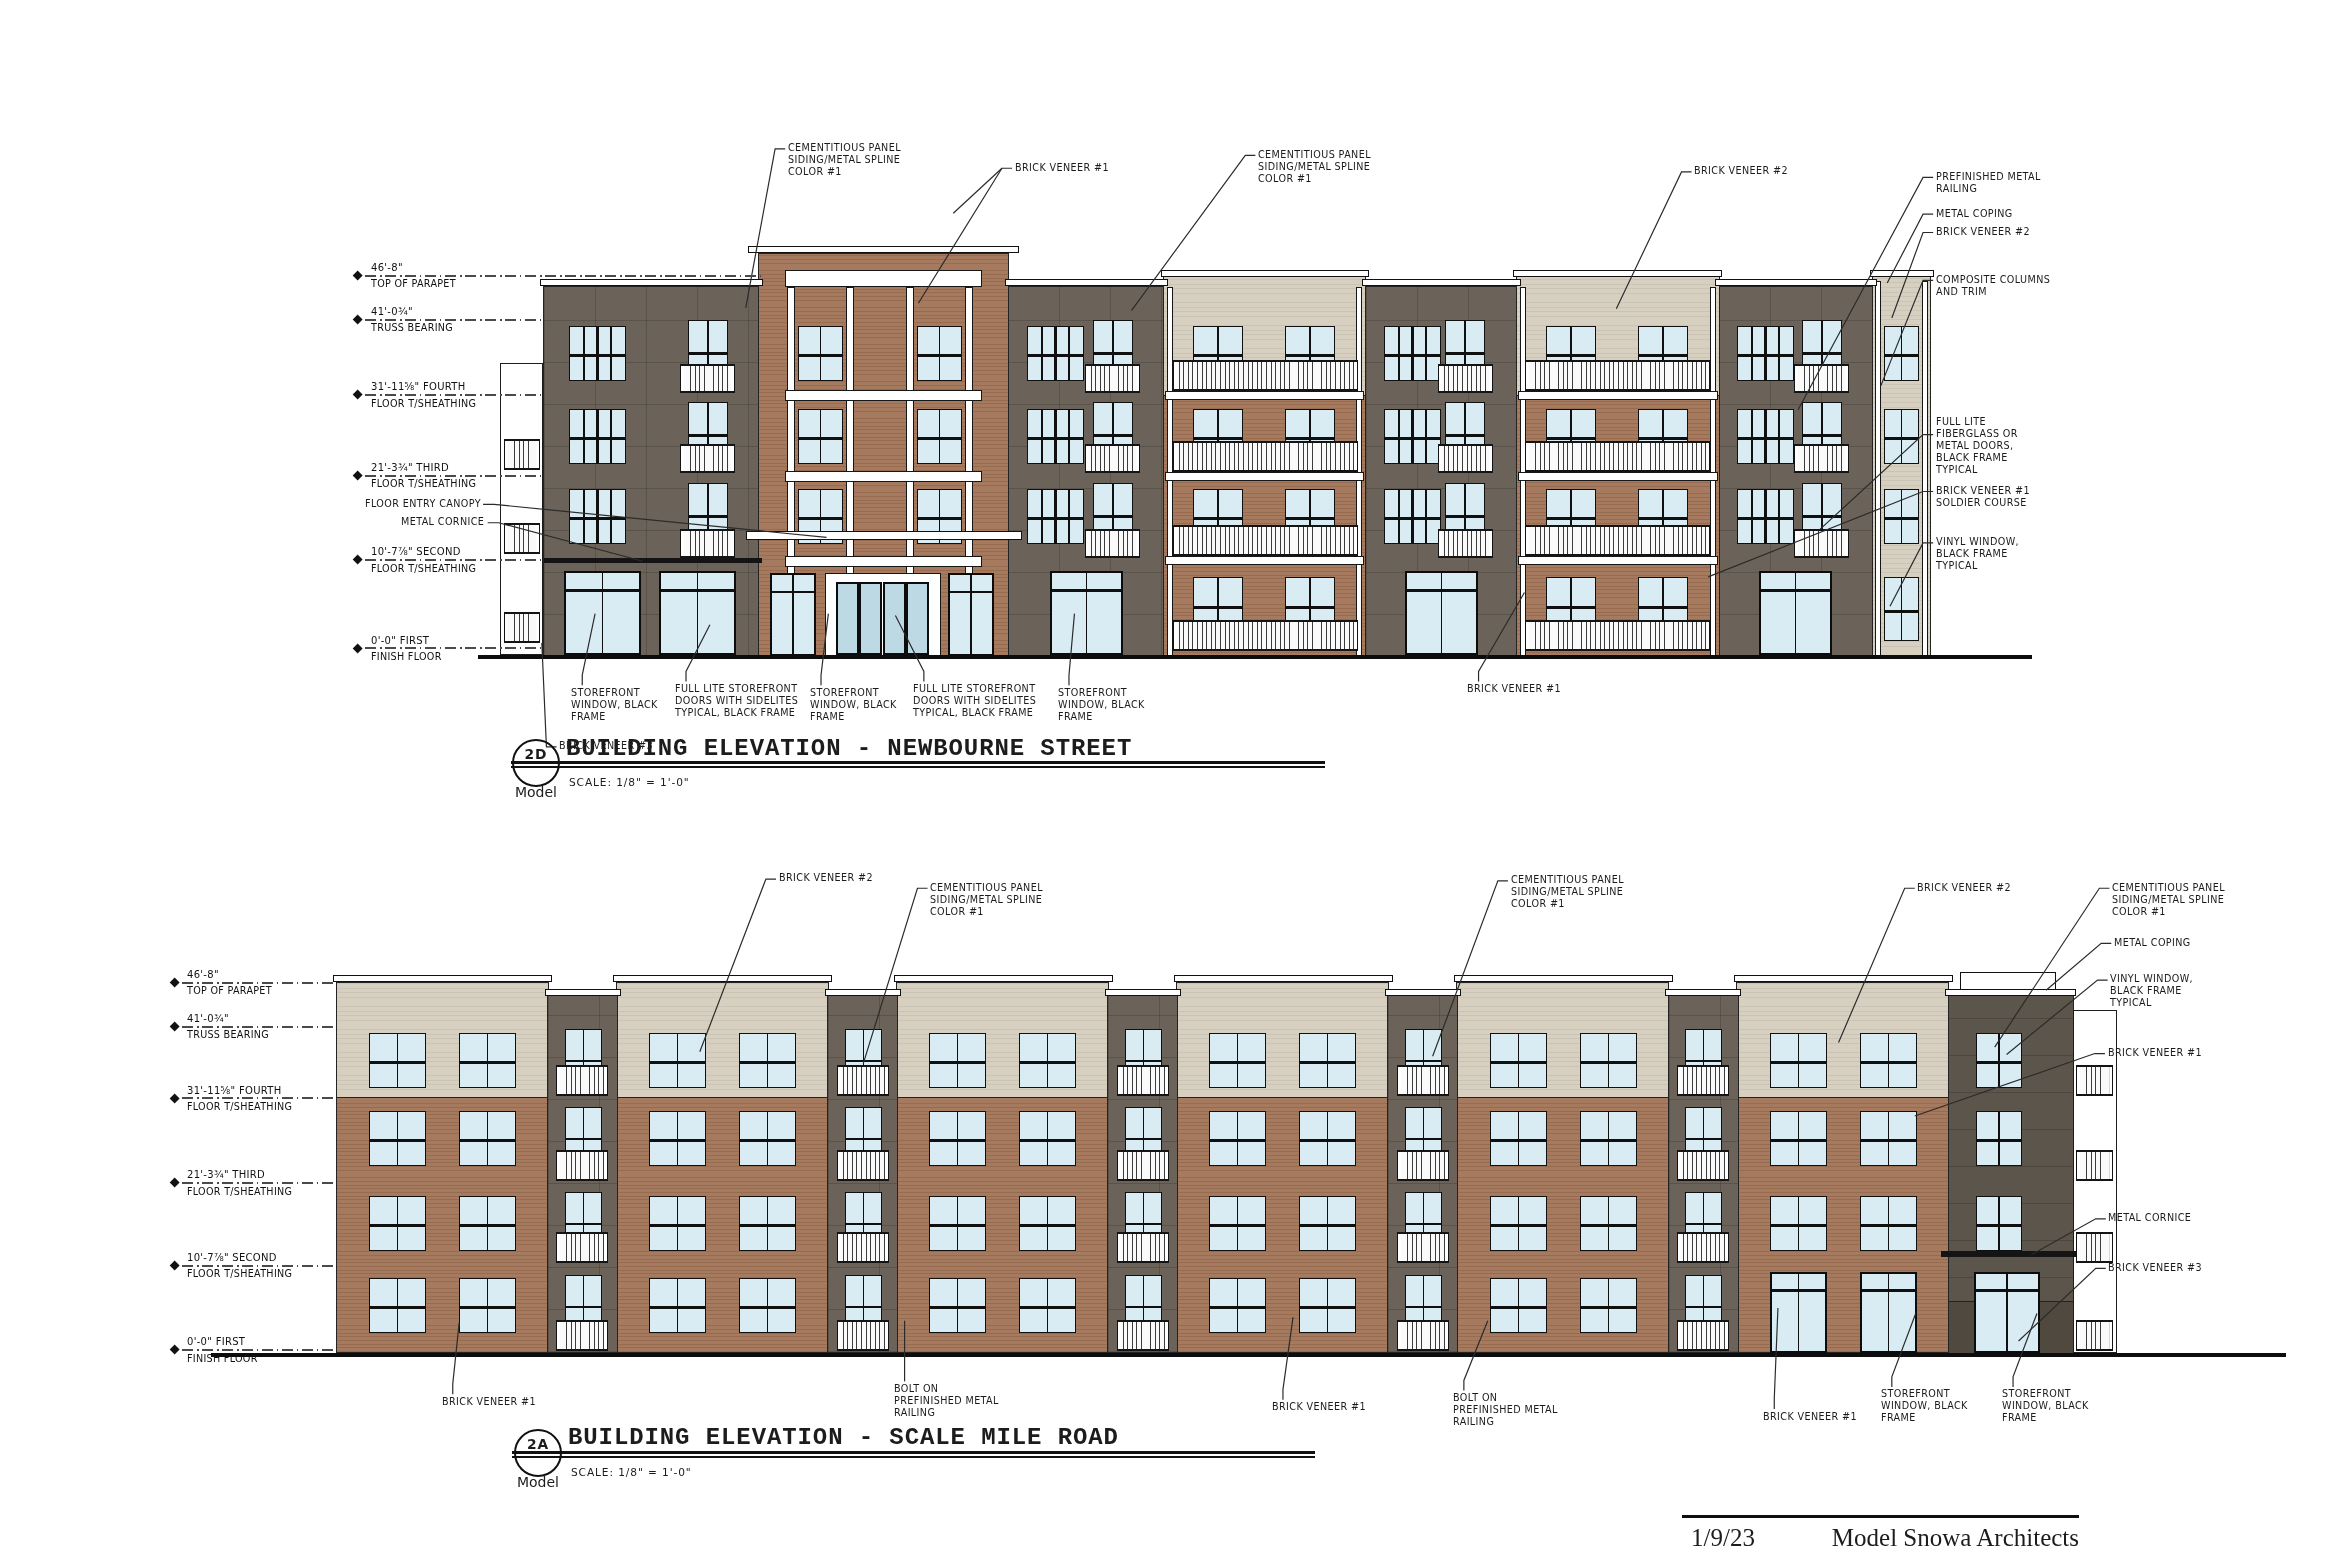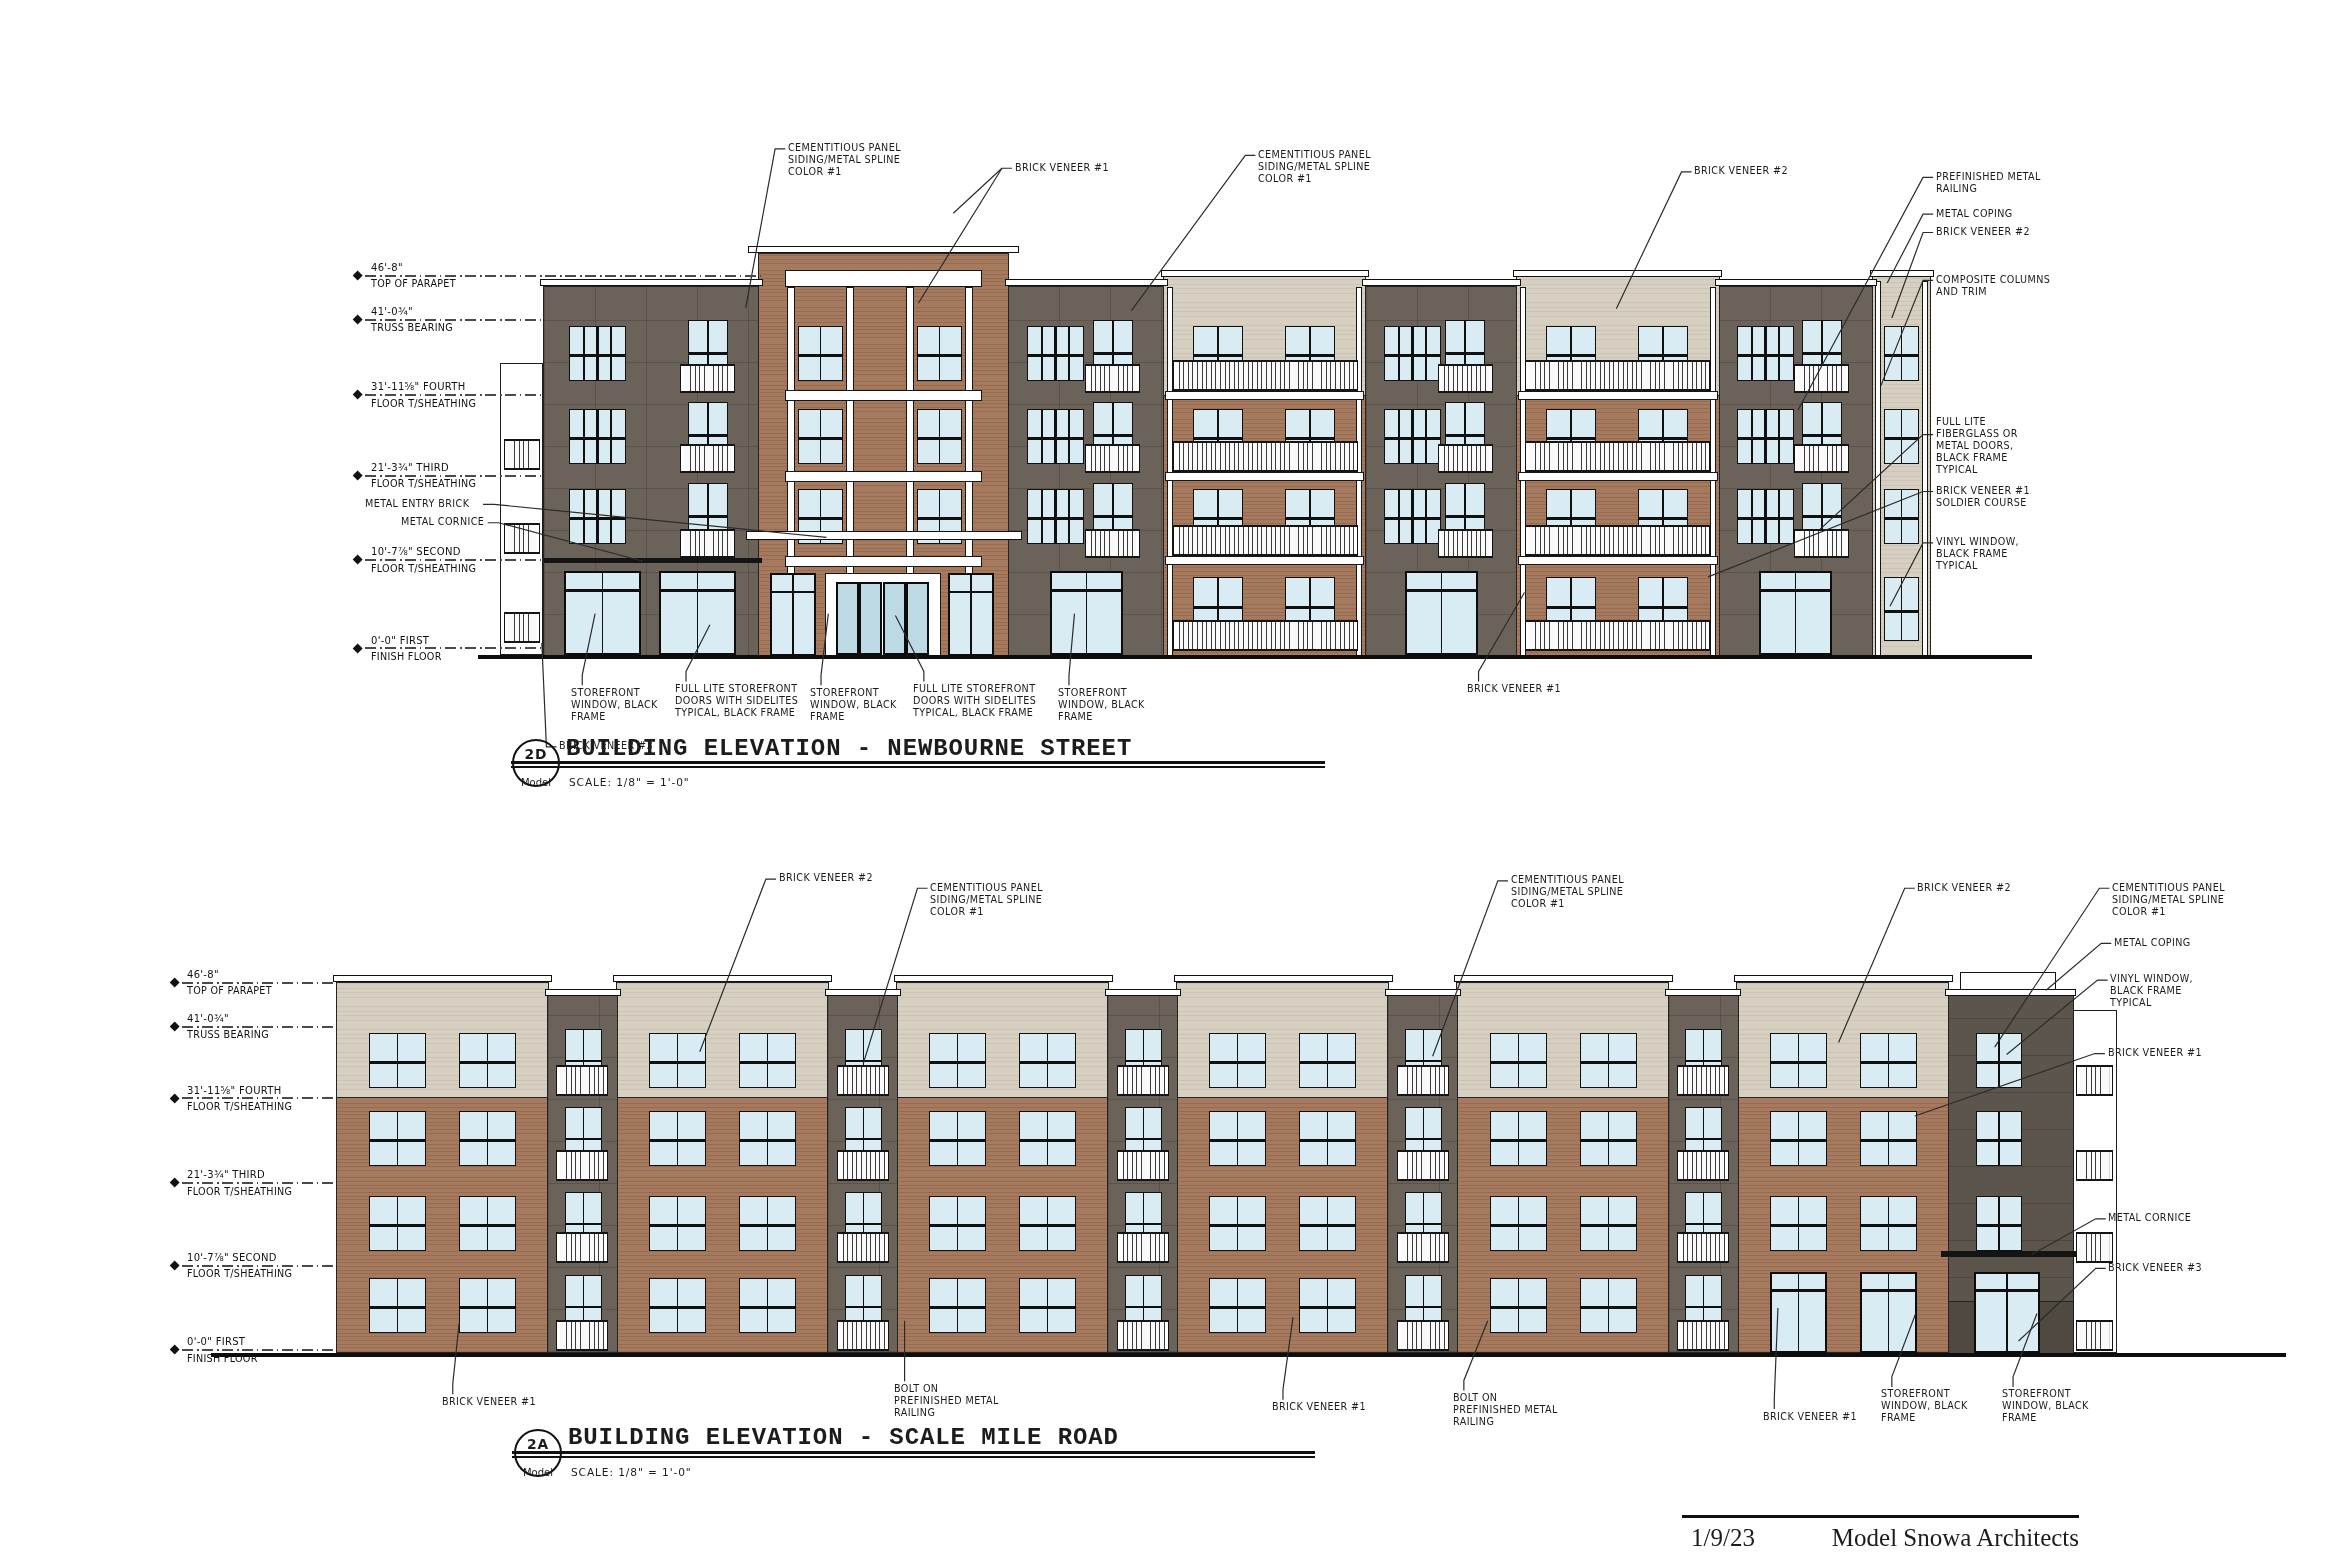--- a/index.html
+++ b/index.html
@@ -55,21 +55,21 @@
        white-space:pre-line;z-index:6;color:#1b1b1b;}
   .dimv{position:absolute;font-size:10px;line-height:11px;letter-spacing:0.3px;z-index:6;color:#111;}
   .diml{position:absolute;font-size:9.6px;line-height:11px;letter-spacing:0.3px;z-index:6;color:#111;}
   .dimline{position:absolute;height:1.8px;z-index:5;
      background:repeating-linear-gradient(90deg,#4a4a4a 0 11px,rgba(0,0,0,0) 11px 14.7px,#4a4a4a 14.7px 16.5px,rgba(0,0,0,0) 16.5px 20px);}
   .diamond{position:absolute;width:7.3px;height:7.3px;background:#111;transform:rotate(45deg);z-index:6;}
   
   .tcirc{position:absolute;width:44px;height:44px;border:2.3px solid #111;border-radius:50%;
      z-index:7;text-align:center;background:transparent;}
   .tcirc .cnum{display:block;font-size:13.8px;font-weight:bold;margin-top:4.6px;letter-spacing:0.9px;}
-  .tcirc .cmod{display:block;font-size:10px;margin-top:15px;}
+  .tcirc .cmod{display:block;font-size:14px;margin-top:22px;}
   .etitle{position:absolute;font-size:24px;font-weight:bold;letter-spacing:0.9px;z-index:6;
      font-family:Liberation Mono, monospace;white-space:nowrap;}
   .uline{position:absolute;background:#111;z-index:6;}
   .escale{position:absolute;font-size:10.6px;letter-spacing:0.9px;z-index:6;}
   
   .tb-title{position:absolute;font-family:"Liberation Serif",serif;font-size:31px;z-index:6;
      width:422px;text-align:center;}
   .tb-rule{position:absolute;background:#0e0e0e;z-index:6;}
   .tb-date{position:absolute;font-family:"Liberation Serif",serif;font-size:25px;z-index:6;}
   .tb-firm{position:absolute;font-family:"Liberation Serif",serif;font-size:25px;z-index:6;
@@ -464,21 +464,21 @@
     <div class="ann" style="left: 1936px; top: 416px;">FULL LITE
 FIBERGLASS OR
 METAL DOORS,
 BLACK FRAME
 TYPICAL</div>
     <div class="ann" style="left: 1936px; top: 485px;">BRICK VENEER #1
 SOLDIER COURSE</div>
     <div class="ann" style="left: 1936px; top: 536px;">VINYL WINDOW,
 BLACK FRAME
 TYPICAL</div>
-    <div class="ann" style="left: 365px; top: 498px;">METAL ENTRY BRICK</div>
+    <div class="ann" style="left: 365px; top: 498px;">FLOOR ENTRY CANOPY</div>
     <div class="ann" style="left: 401px; top: 516px;">METAL CORNICE</div>
     <div class="ann" style="left: 571px; top: 687px;">STOREFRONT
 WINDOW, BLACK
 FRAME</div>
     <div class="ann" style="left: 675px; top: 683px;">FULL LITE STOREFRONT
 DOORS WITH SIDELITES
 TYPICAL, BLACK FRAME</div>
     <div class="ann" style="left: 810px; top: 687px;">STOREFRONT
 WINDOW, BLACK
 FRAME</div>

